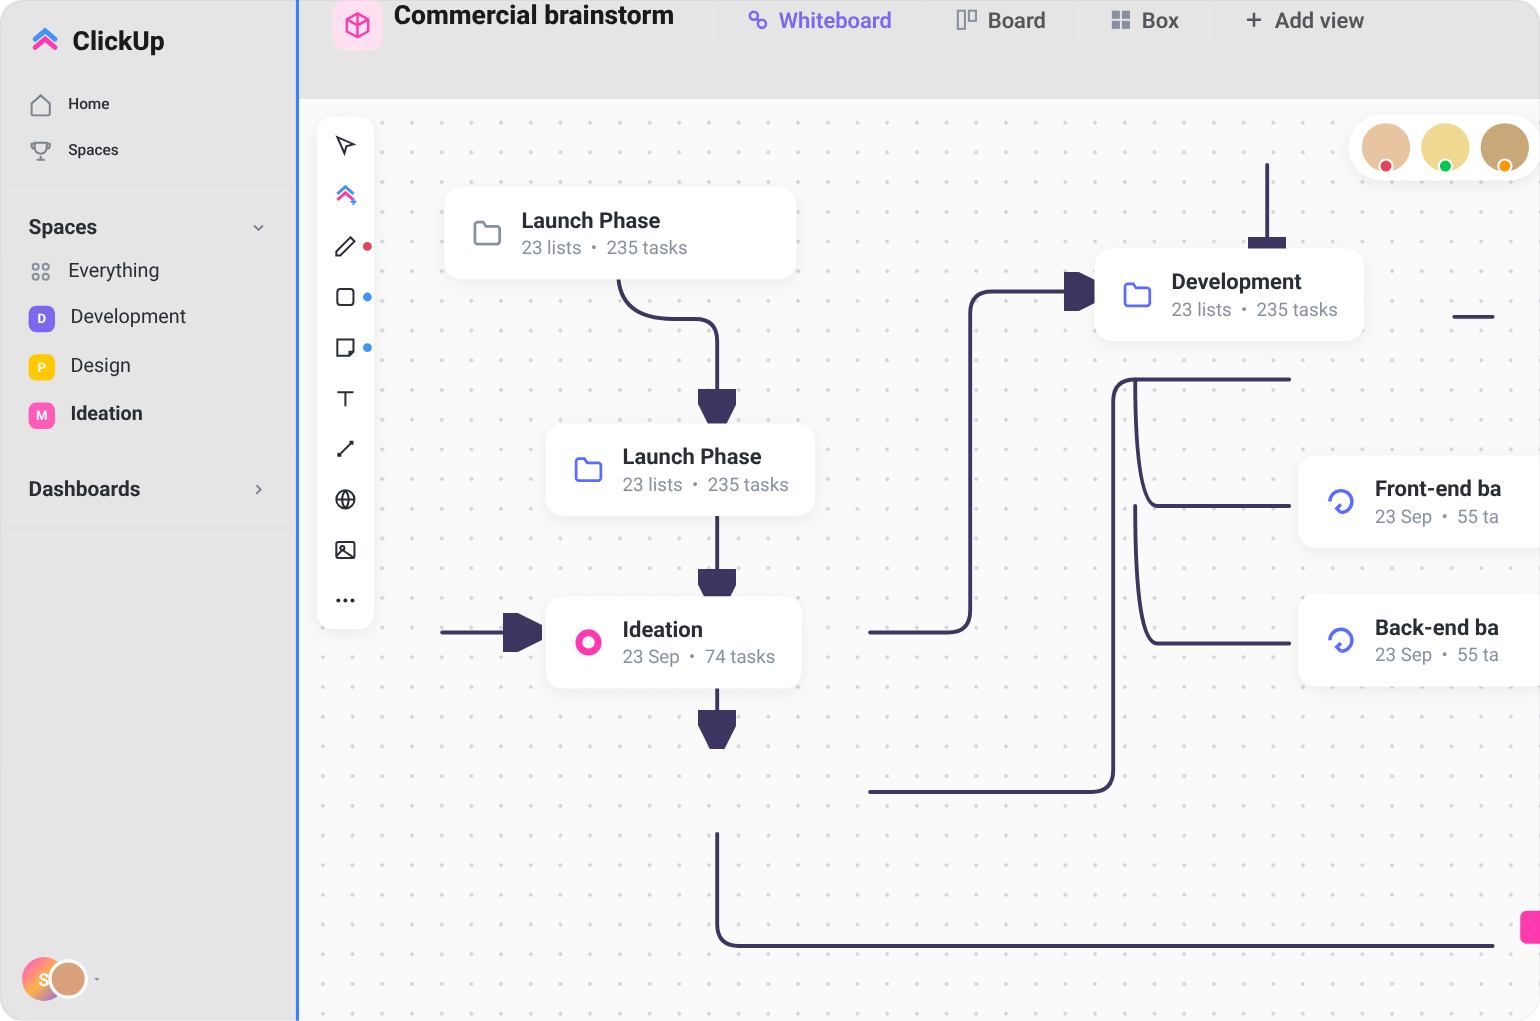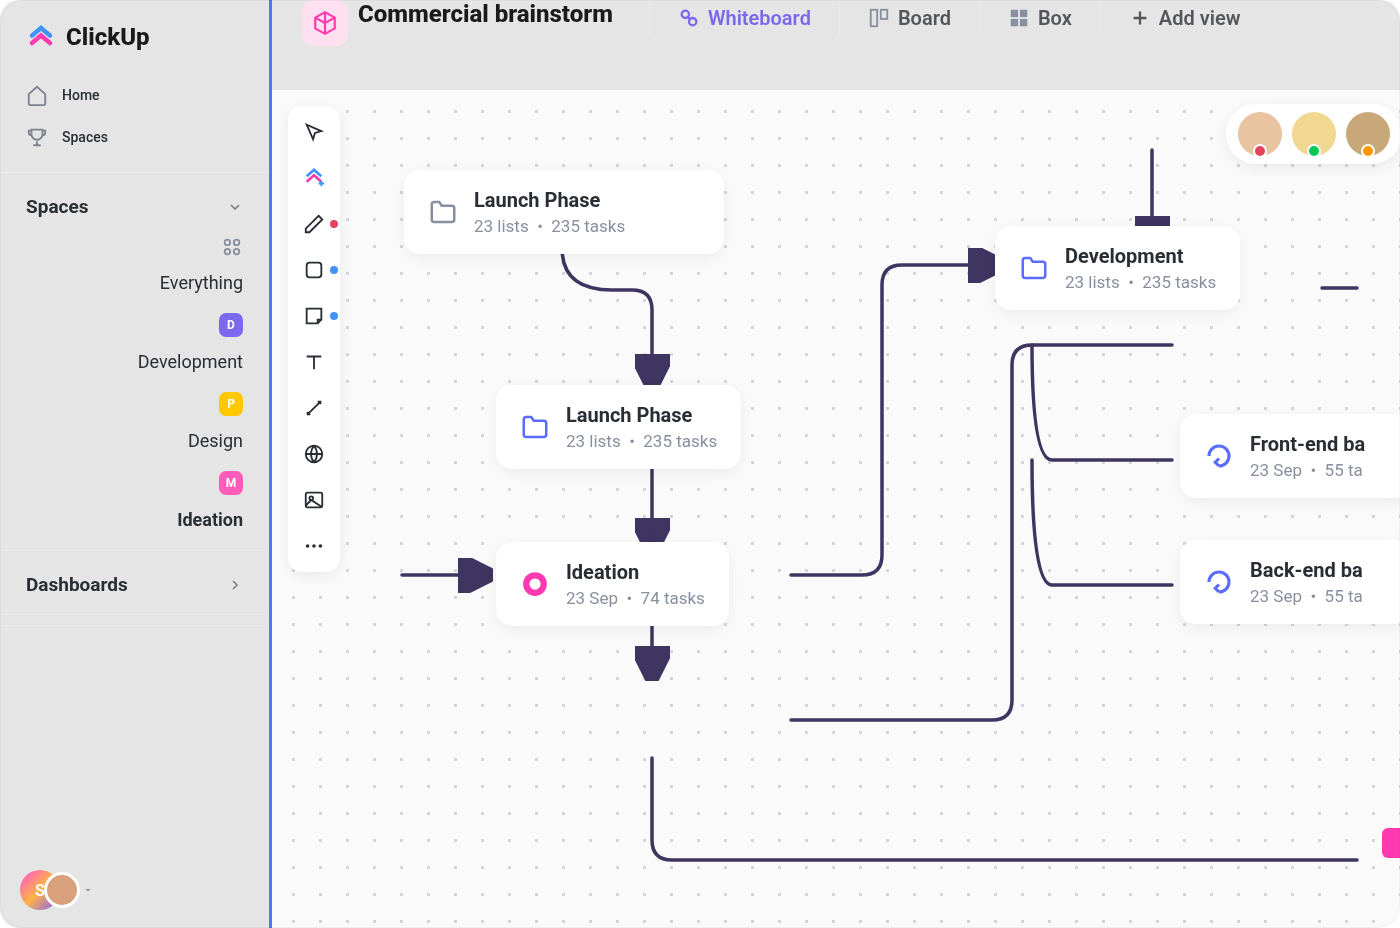--- a/index.html
+++ b/index.html
@@ -7,21 +7,21 @@
 
 .sidebar { position:absolute; left:0; top:0; width:272px; height:100%; background:#e5e5e5; border-right:3px solid #3b82f6; }
 .logo { display:flex; align-items:center; gap:10px; padding:22px 26px 18px; }
 .logo-mark { width:30px; height:30px; }
 .logo-text { font-size:24px; font-weight:800; color:#1a1a1a; }
 .nav { padding:4px 14px; }
 .nav-item { display:flex; align-items:center; gap:14px; padding:10px 12px; color:#292d34; font-size:14px; font-weight:500; cursor:pointer; border-radius:8px; }
 .nav-icon { width:22px; height:22px; color:#7c828d; }
 .nav-sep { height:1px; background:#e8eaed; margin:10px 0; }
 .section-head { display:flex; align-items:center; justify-content:space-between; padding:12px 26px 8px; font-size:19px; font-weight:700; color:#292d34; }
-.section-item { display:flex; align-items:flex-end; gap:14px; padding:10px 26px; font-size:18px; color:#292d34; cursor:pointer;flex-direction:column; }
+.section-item { display:flex; align-items:flex-start; gap:14px; padding:10px 26px; font-size:18px; color:#292d34; cursor:pointer; }
 .section-item.active { font-weight:700; }
 .space-badge { width:24px; height:24px; border-radius:7px; display:inline-flex; align-items:center; justify-content:center; font-size:12px; font-weight:700; color:#fff; }
 .chev { width:16px; height:16px; color:#7c828d; }
 .sidebar-foot { position:absolute; bottom:18px; left:20px; display:flex; align-items:center; gap:6px; }
 .avatar-stack { position:relative; width:56px; height:40px; }
 .avatar-s { width:40px; height:40px; border-radius:50%; background:linear-gradient(135deg,#ff4fd8,#ffb347,#7b5cff); display:flex; align-items:center; justify-content:center; color:#fff; font-weight:700; font-size:16px; position:absolute; left:0; }
 .avatar-p { width:36px; height:36px; border-radius:50%; background:#d9a07c; position:absolute; left:24px; top:2px; border:3px solid #fff; }
 
 .header { position:absolute; left:272px; top:0; right:0; height:90px; display:flex; align-items:flex-start; padding:0 30px; gap:10px; background:#e5e5e5; }
 .hdr-ico { width:46px; height:46px; border-radius:12px; background:#ffe0f0; display:flex; align-items:center; justify-content:center; color:#ff3ab0; }

